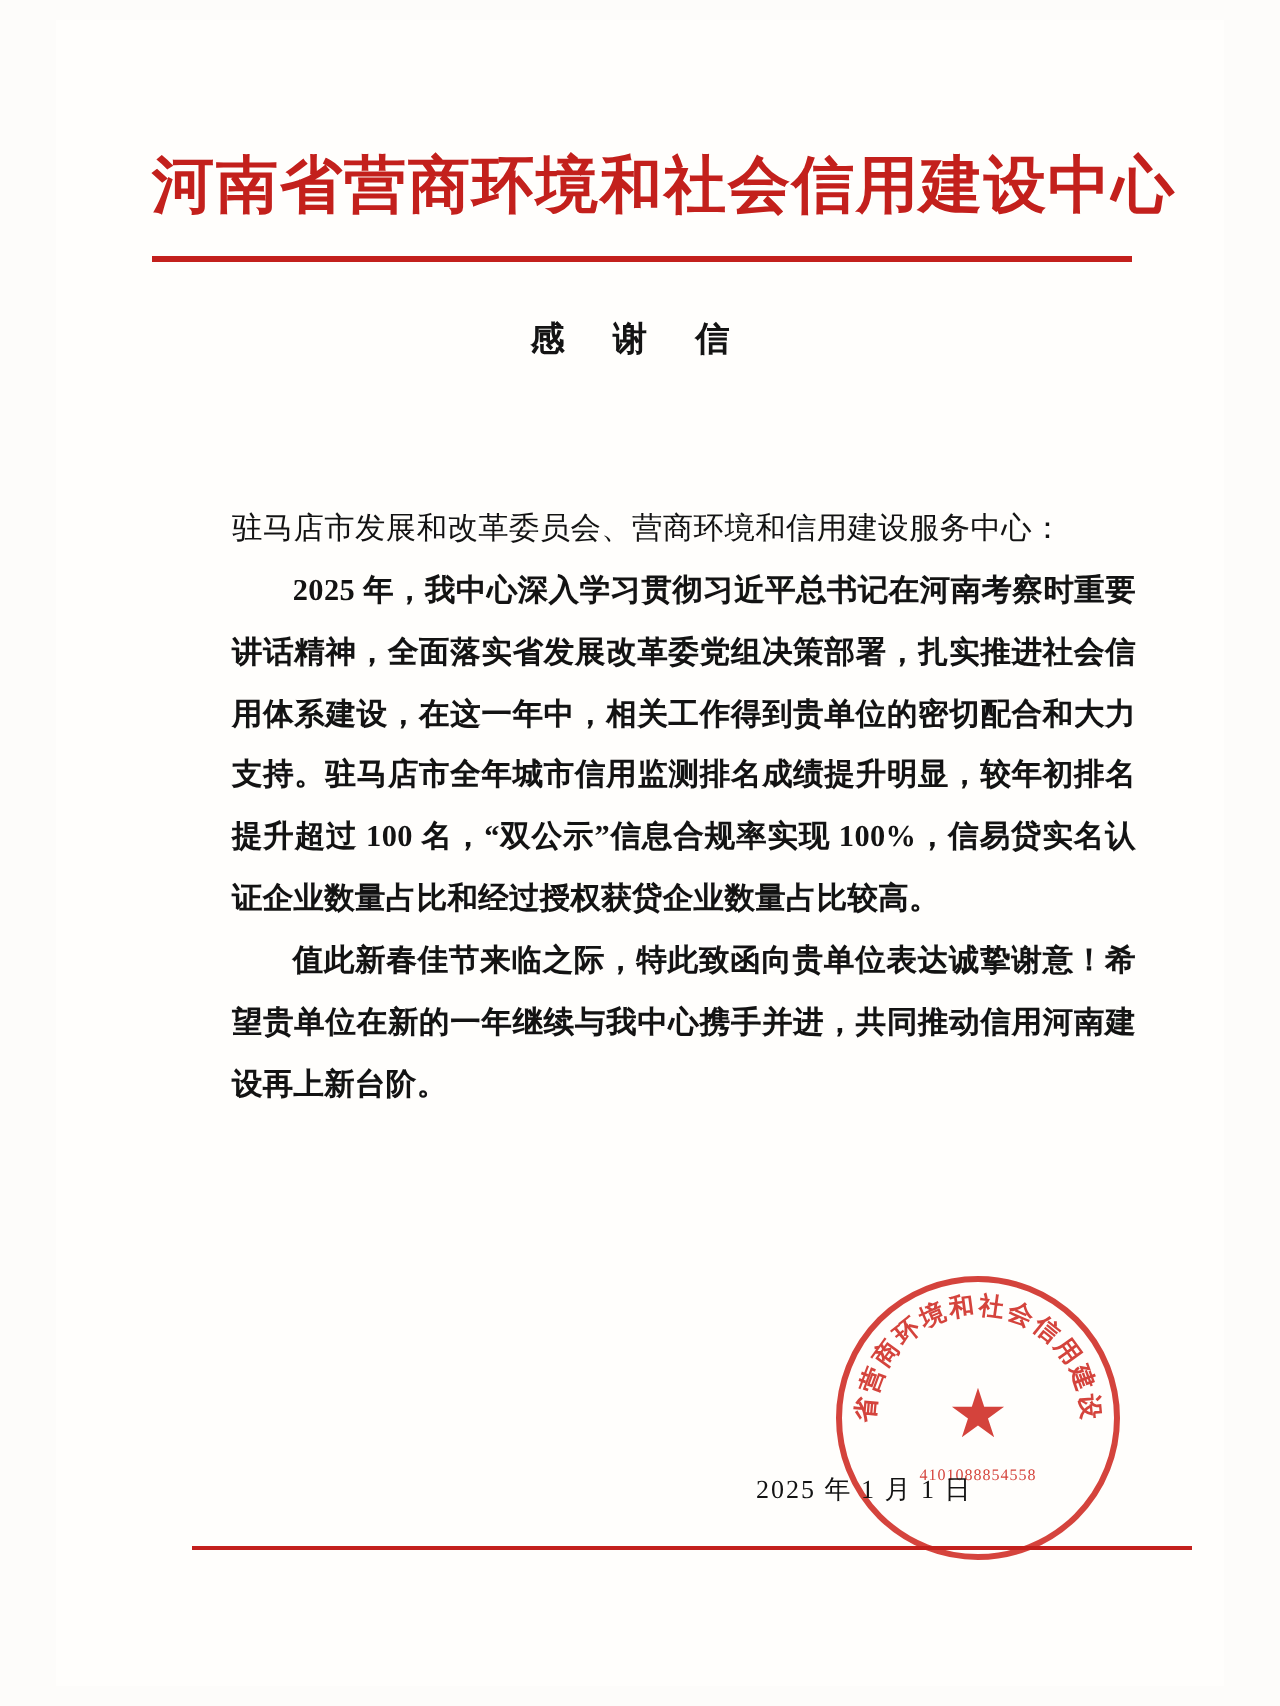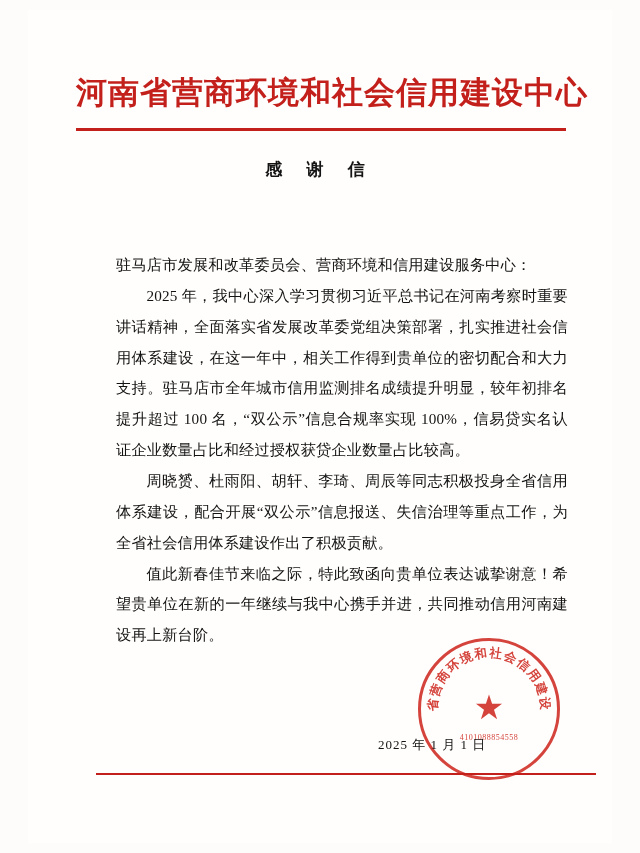--- a/index.html
+++ b/index.html
@@ -72,20 +72,21 @@
     text-align: justify;
     text-justify: inter-ideograph;
     letter-spacing: 0.2px;
     margin-top: 35px;
   }
   .body-text p {
     margin: 0;
   }
   .p-indent {
     text-indent: 2em;
+    font-weight: bold;
   }
   .seal-area {
     position: absolute;
     left: 330px;
     top: 618px;
     width: 230px;
     height: 180px;
   }
   .seal {
     position: absolute;
@@ -158,21 +159,20 @@
     <div class="letterhead">
       <div class="letterhead-title">河南省营商环境和社会信用建设中心</div>
       <div class="letterhead-rule"></div>
     </div>
 
     <div class="doc-title">感 谢 信</div>
 
     <div class="body-text">
       <p>驻马店市发展和改革委员会、营商环境和信用建设服务中心：</p>
       <p class="p-indent">2025 年，我中心深入学习贯彻习近平总书记在河南考察时重要讲话精神，全面落实省发展改革委党组决策部署，扎实推进社会信用体系建设，在这一年中，相关工作得到贵单位的密切配合和大力支持。驻马店市全年城市信用监测排名成绩提升明显，较年初排名提升超过 100 名，“双公示”信息合规率实现 100%，信易贷实名认证企业数量占比和经过授权获贷企业数量占比较高。</p>
-      <p class="p-indent">周晓赟、杜雨阳、胡轩、李琦、周辰等同志积极投身全省信用体系建设，配合开展“双公示”信息报送、失信治理等重点工作，为全省社会信用体系建设作出了积极贡献。</p>
       <p class="p-indent">值此新春佳节来临之际，特此致函向贵单位表达诚挚谢意！希望贵单位在新的一年继续与我中心携手并进，共同推动信用河南建设再上新台阶。</p>
     </div>
 
     <div class="seal-area">
       <div class="seal">
         <svg class="seal-arc-text" viewBox="0 0 136 136">
           <defs>
             <path id="sealArc" d="M 16,68 A 52,52 0 1 1 120,68"></path>
           </defs>
           <text>

